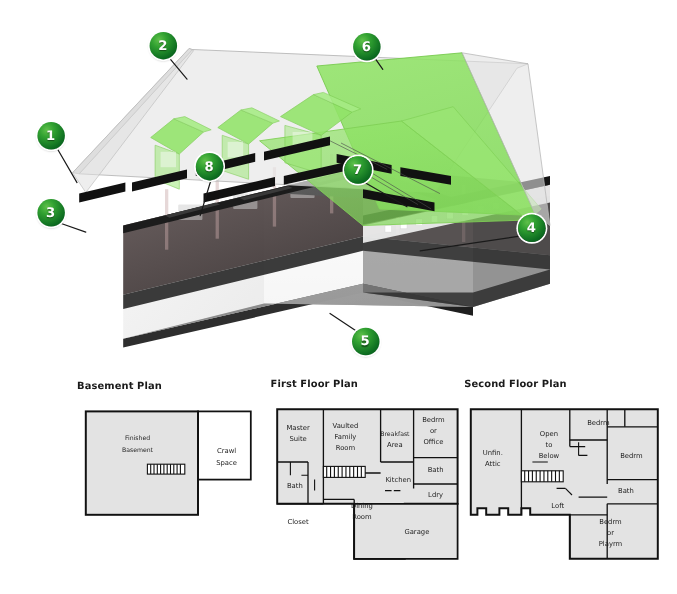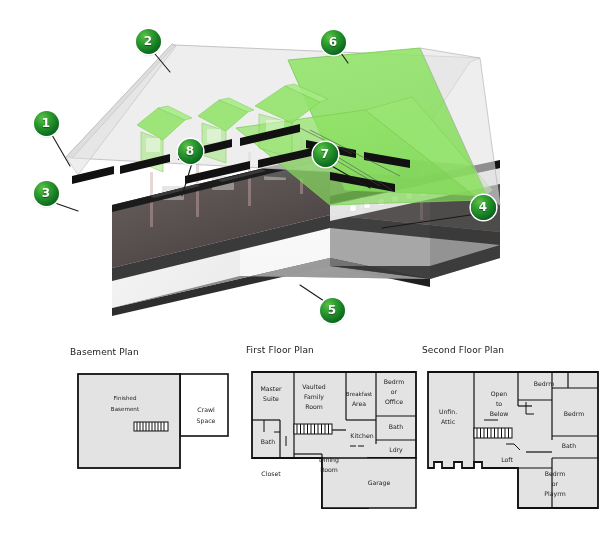--- a/index.html
+++ b/index.html
@@ -23,21 +23,21 @@
     text-align:center;letter-spacing:0;z-index:40;
     font-family:"DejaVu Sans","Liberation Sans",sans-serif;
     text-shadow:0 1px 1px rgba(0,0,0,.45);
     cursor:pointer;
   }
 
   
   .plan{position:absolute;}
   .plan-title{
     position:absolute;top:0;left:0;
-    font-size:9px;font-weight:normal;color:#1a1a1a;
+    font-size:9px;font-weight:bold;color:#1a1a1a;
     font-family:"DejaVu Sans","Liberation Sans",sans-serif;
     white-space:nowrap;letter-spacing:.1px;
   }
   .plan-canvas{position:absolute;top:13px;left:0;}
   .plan-canvas svg{display:block;}
   .rlabel{
     font-family:"DejaVu Sans","Liberation Sans",sans-serif;
     font-size:6.2px;fill:#1d1d1d;text-anchor:middle;
   }
   .rlabel.sm{font-size:5.6px;}

